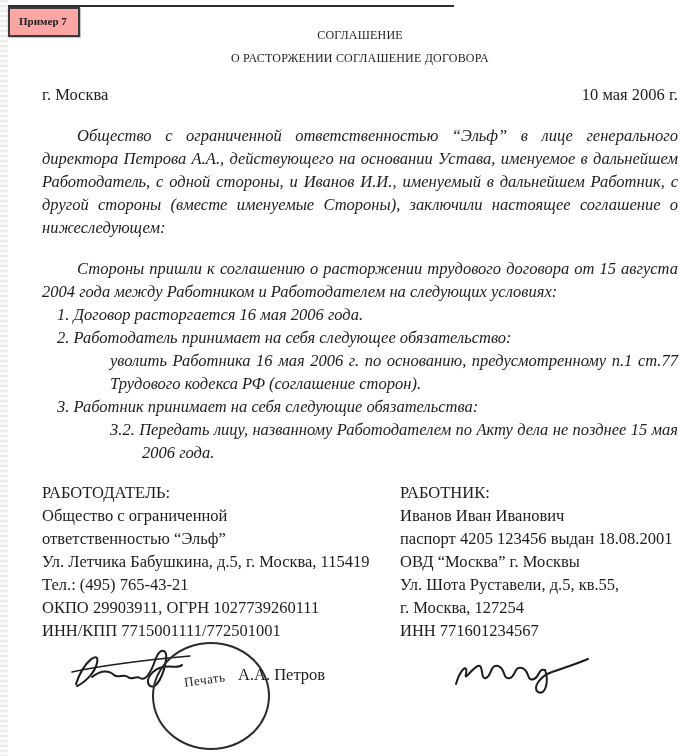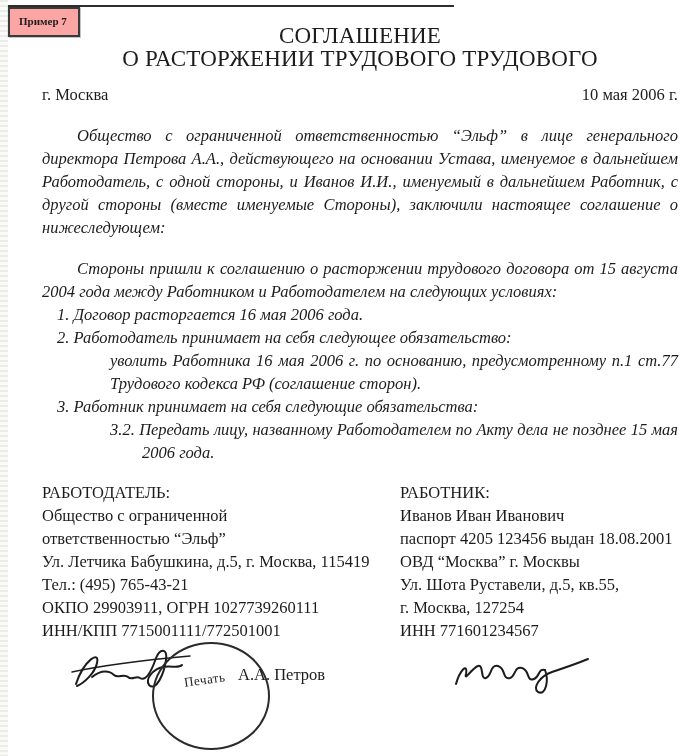--- a/index.html
+++ b/index.html
@@ -32,21 +32,21 @@
     background: #fca5a5;
     border: 2px solid #3a3a3a;
     box-shadow: 1px 1px 0 rgba(0,0,0,0.18), 0 0 0 1px rgba(0,0,0,0.06);
     padding: 1px 11px 2px 9px;
     font-weight: bold;
     font-size: 11px;
   }
 
   .content { position: relative; padding: 24px 22px 0 42px; }
 
-  .doc-title { text-align: center; font-size: 23px; letter-spacing: 0.2px; }
+  .doc-title { text-align: center; font-size: 12px; letter-spacing: 0.2px; }
 
   .place-date {
     display: flex; justify-content: space-between;
     margin-top: 13px;
   }
 
   .para { margin: 0; font-style: italic; }
   .justify { text-align: justify; }
   .indent { text-indent: 35px; }
   .mt { margin-top: 18px; }
@@ -90,21 +90,21 @@
   <div class="top-rule"></div>
 
   <div class="example-box">
     <span>Пример 7</span>
   </div>
 
   <div class="content">
 
     <div class="doc-title">
       <div>СОГЛАШЕНИЕ</div>
-      <div>О РАСТОРЖЕНИИ ТРУДОВОГО ТРУДОВОГО</div>
+      <div>О РАСТОРЖЕНИИ СОГЛАШЕНИЕ ДОГОВОРА</div>
     </div>
 
     <div class="place-date">
       <span>г. Москва</span>
       <span>10 мая 2006 г.</span>
     </div>
 
     <p class="para indent justify mt">Общество с ограниченной ответственностью “Эльф” в лице генерального директора Петрова А.А., действующего на основании Устава, именуемое в дальнейшем Работодатель, с одной стороны, и Иванов И.И., именуемый в дальнейшем Работник, с другой стороны (вместе именуемые Стороны), заключили настоящее соглашение о нижеследующем:</p>
 
     <p class="para indent justify mt">Стороны пришли к соглашению о расторжении трудового договора от 15 августа 2004 года между Работником и Работодателем на следующих условиях:</p>

